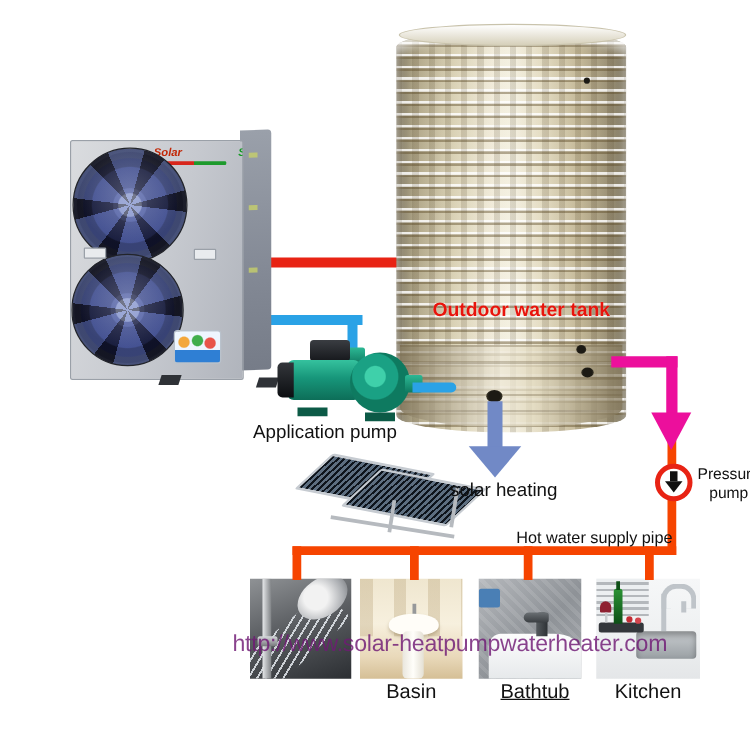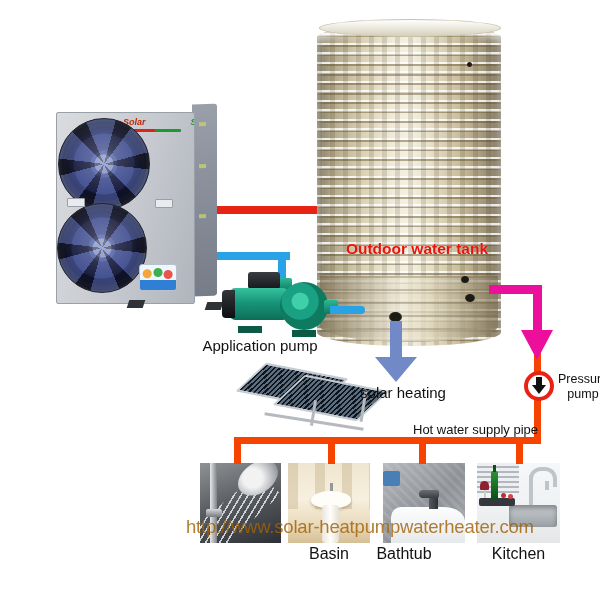--- a/index.html
+++ b/index.html
@@ -128,21 +128,21 @@
   .lbl-outdoor{left:62px;top:304px;width:120px;}
   .lbl-circpump{left:200px;top:336px;width:120px;}
   .lbl-tank{left:337px;top:239px;width:160px;font-weight:bold;font-size:15.5px;color:#e8140c;
     text-shadow:0 0 1px rgba(255,255,255,.6);}
   .lbl-reserve{left:352px;top:383px;width:102px;}
   .lbl-press{left:552px;top:372px;width:62px;font-size:12.5px;line-height:15px;}
   .lbl-supply{left:413px;top:420px;width:145px;font-size:13px;text-align:left;}
   .lbl-fixture{top:544px;font-size:16px;}
   .lbl-shower{left:200px;width:81px;}
   .lbl-basin{left:288px;width:82px;}
-  .lbl-bathtub{left:363px;width:82px;}
+  .lbl-bathtub{left:387px;width:82px;text-decoration:underline;}
   .lbl-kitchen{left:477px;width:83px;}
 
   
   .photo{top:463px;height:80px;z-index:1;overflow:hidden;}
   .photo.shower{left:200px;width:81px;background:linear-gradient(160deg,#8f9295 0%,#5b5e62 45%,#2c2f33 100%);}
   .shower .rail{position:absolute;left:10px;top:0;width:7px;height:80px;background:linear-gradient(90deg,#e6e8ea,#808386);}
   .shower .bracket{position:absolute;left:6px;top:46px;width:16px;height:8px;background:linear-gradient(180deg,#d5d8da,#77797c);border-radius:2px;}
   .shower .head{position:absolute;left:36px;top:0px;width:44px;height:30px;border-radius:50%;
     transform:rotate(-35deg);background:radial-gradient(circle at 40% 40%,#f2f2f2 0 30%,#a9acb0 70%,#6b6e72 100%);}
   .shower .spray{position:absolute;left:0;top:6px;width:81px;height:74px;
@@ -173,21 +173,21 @@
   .kitchen .sink{position:absolute;left:32px;top:42px;width:48px;height:22px;border-radius:3px;
     background:linear-gradient(180deg,#c9cdd0,#9aa0a4);box-shadow:inset 0 3px 5px rgba(0,0,0,.35);}
   .kitchen .tray{position:absolute;left:2px;top:35px;width:36px;height:8px;background:#34373b;border-radius:2px;}
   .kitchen .bottle{position:absolute;left:14px;top:8px;width:7px;height:28px;background:linear-gradient(180deg,#2a9334,#0d4f16);border-radius:2px 2px 0 0;}
   .kitchen .bottle::before{content:"";position:absolute;left:2px;top:-6px;width:3px;height:7px;background:#0d4f16;}
   .kitchen .glass{position:absolute;left:3px;top:18px;width:9px;height:9px;background:#8e2030;border-radius:50% 50% 10% 10%;}
   .kitchen .glass::after{content:"";position:absolute;left:4px;top:9px;width:1.5px;height:8px;background:#c9ccce;}
   .kitchen .fruit{position:absolute;left:24px;top:30px;width:5px;height:5px;border-radius:50%;background:#c22b33;box-shadow:7px 1px 0 #d4454d;}
 
   
-  .watermark{left:186px;top:516px;z-index:6;font-size:18.5px;color:#a16207;opacity:.82;white-space:nowrap;letter-spacing:-.2px;}
+  .watermark{left:186px;top:504px;z-index:6;font-size:18.5px;color:#701a75;opacity:.82;white-space:nowrap;letter-spacing:-.2px;}
 </style>
 </head>
 <body>
 
 <div id="stage">
 
 
   <div class="abs pipe pipe-red"></div>
   <div class="abs pipe pipe-blue-h1"></div>
   <div class="abs pipe pipe-blue-v1"></div>

